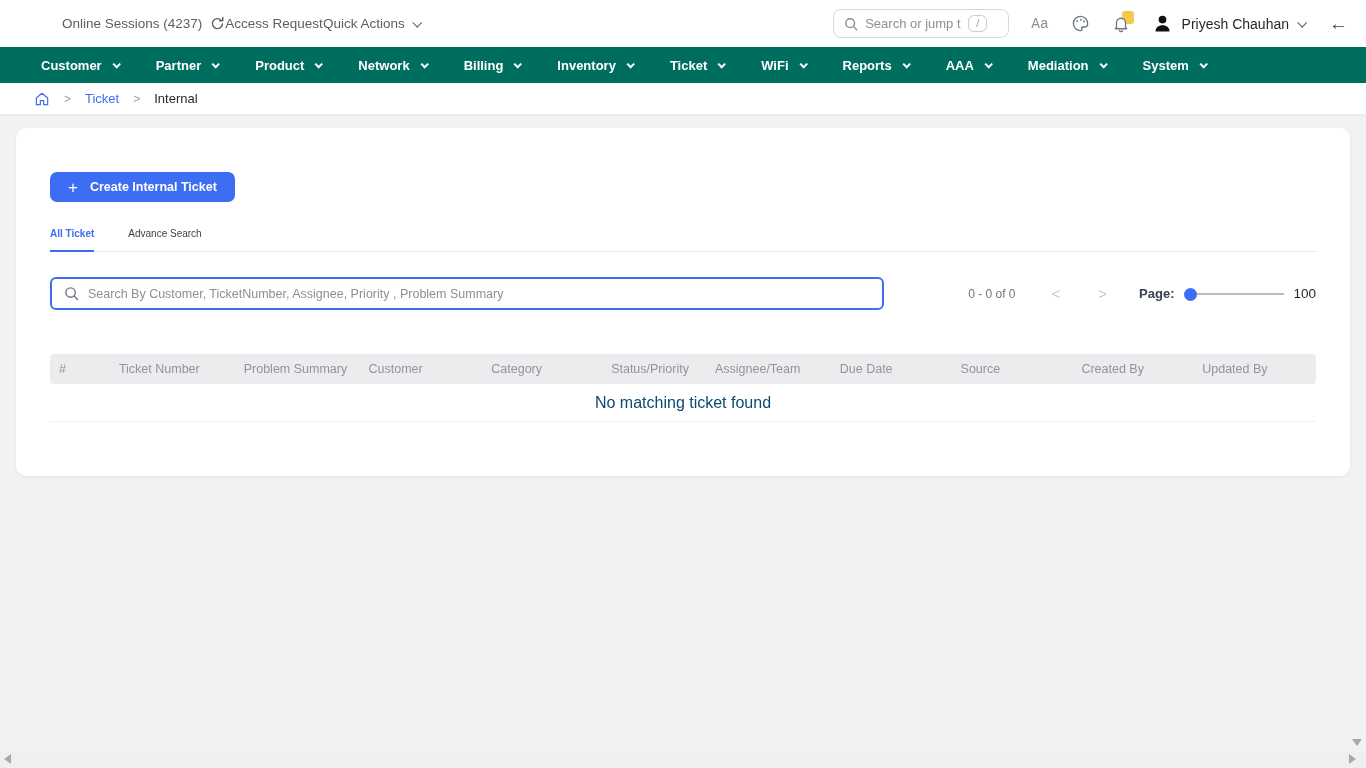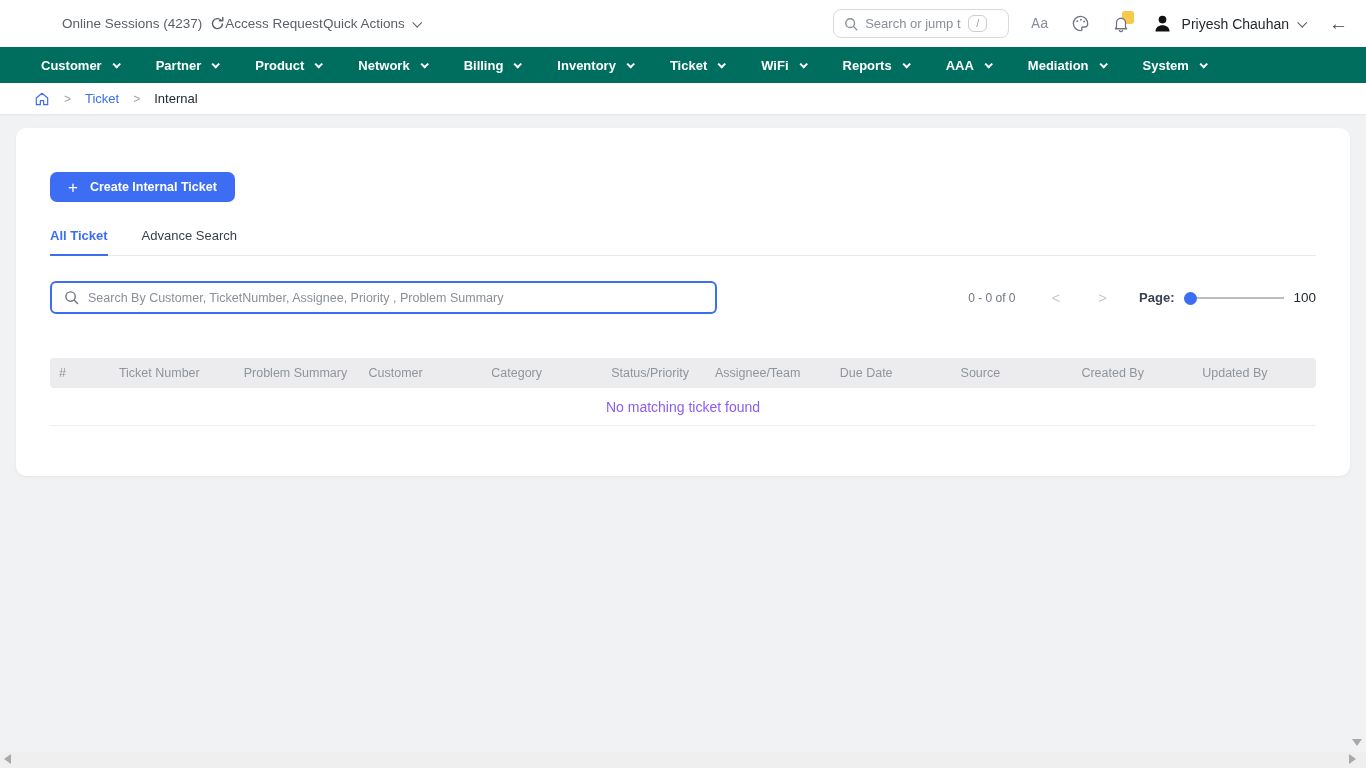--- a/index.html
+++ b/index.html
@@ -59,27 +59,27 @@
   .title-row { display:flex; align-items:flex-start; justify-content:space-between; }
   .page-title { font-size:19px; font-weight:700; color:#111418; }
   .page-subtitle { font-size:13px; color:#6b7280; margin-top:6px; }
   .btn-primary { background:#3d6df2; color:#ffffff; border:none; border-radius:7px;
     height:30px; padding:0 18px; font-size:12.5px; font-weight:700; cursor:pointer;
     display:flex; align-items:center; gap:12px; font-family:"Liberation Sans", sans-serif;
     margin-top:8px; }
   .btn-primary .plus { font-size:17px; font-weight:400; line-height:1; }
 
   .tabs { display:flex; gap:34px; margin-top:26px; border-bottom:1px solid #e9eaec; }
-  .tab { font-size:13px; color:#3a3f45; padding-bottom:11px; cursor:pointer; }
+  .tab { font-size:10px; color:#3a3f45; padding-bottom:11px; cursor:pointer; }
   .tab.active { color:#3d6df2; font-weight:600; border-bottom:2.5px solid #3d6df2;
     margin-bottom:-1px; }
 
   .filter-row { display:flex; align-items:center; margin-top:25px; }
   .tsearch { display:flex; align-items:center; gap:9px; border:2px solid #3d6df2;
-    border-radius:6px; height:33px; width:667px; padding:0 12px; }
+    border-radius:6px; height:33px; width:834px; padding:0 12px; }
   .tsearch input { border:none; outline:none; flex:1; font-size:12.5px; color:#33383d;
     font-family:"Liberation Sans", sans-serif; }
   .tsearch input::placeholder { color:#8a9097; }
   .pag { margin-left:auto; display:flex; align-items:center; }
   .pag-range { color:#6f7680; font-size:12px; }
   .pag-arrow { color:#c3c7cc; font-size:15px; padding:0 8px; cursor:pointer; }
   .pag-arrow.prev { margin-left:28px; }
   .pag-arrow.next { margin-left:22px; }
   .page-label { color:#374151; font-size:13px; font-weight:600; margin-left:24px; }
   .slider { position:relative; width:100px; height:14px; margin-left:10px; cursor:pointer; }
@@ -88,21 +88,21 @@
     border-radius:50%; background:#3d6df2; }
   .page-size { color:#24292f; font-size:13.5px; margin-left:9px; }
 
   .table { margin-top:44px; }
   .thead { display:flex; align-items:center; height:30px; background:#ececee;
     border-radius:4px; }
   .th { font-size:12.5px; color:#8f959c; padding-left:9px; white-space:nowrap;
     overflow:hidden; }
   .empty-row { height:38px; display:flex; align-items:center; justify-content:center;
     border-bottom:1px solid #f0f0f1; }
-  .empty-msg { font-size:14px; color:#8b5cf6; }
+  .empty-msg { font-size:16px; color:#0c4a6e; }
 
   
   .hscroll { position:fixed; left:0; bottom:0; width:1366px; height:16px;
     background:#efefef; z-index:10; }
   .tri { position:fixed; width:0; height:0; z-index:11; }
   .tri-left { left:4px; bottom:4px; border-top:5px solid transparent;
     border-bottom:5px solid transparent; border-right:7px solid #a9a9a9; }
   .tri-right { right:10px; bottom:4px; border-top:5px solid transparent;
     border-bottom:5px solid transparent; border-left:7px solid #a9a9a9; }
   .tri-down { right:4px; bottom:22px; border-left:5px solid transparent;

